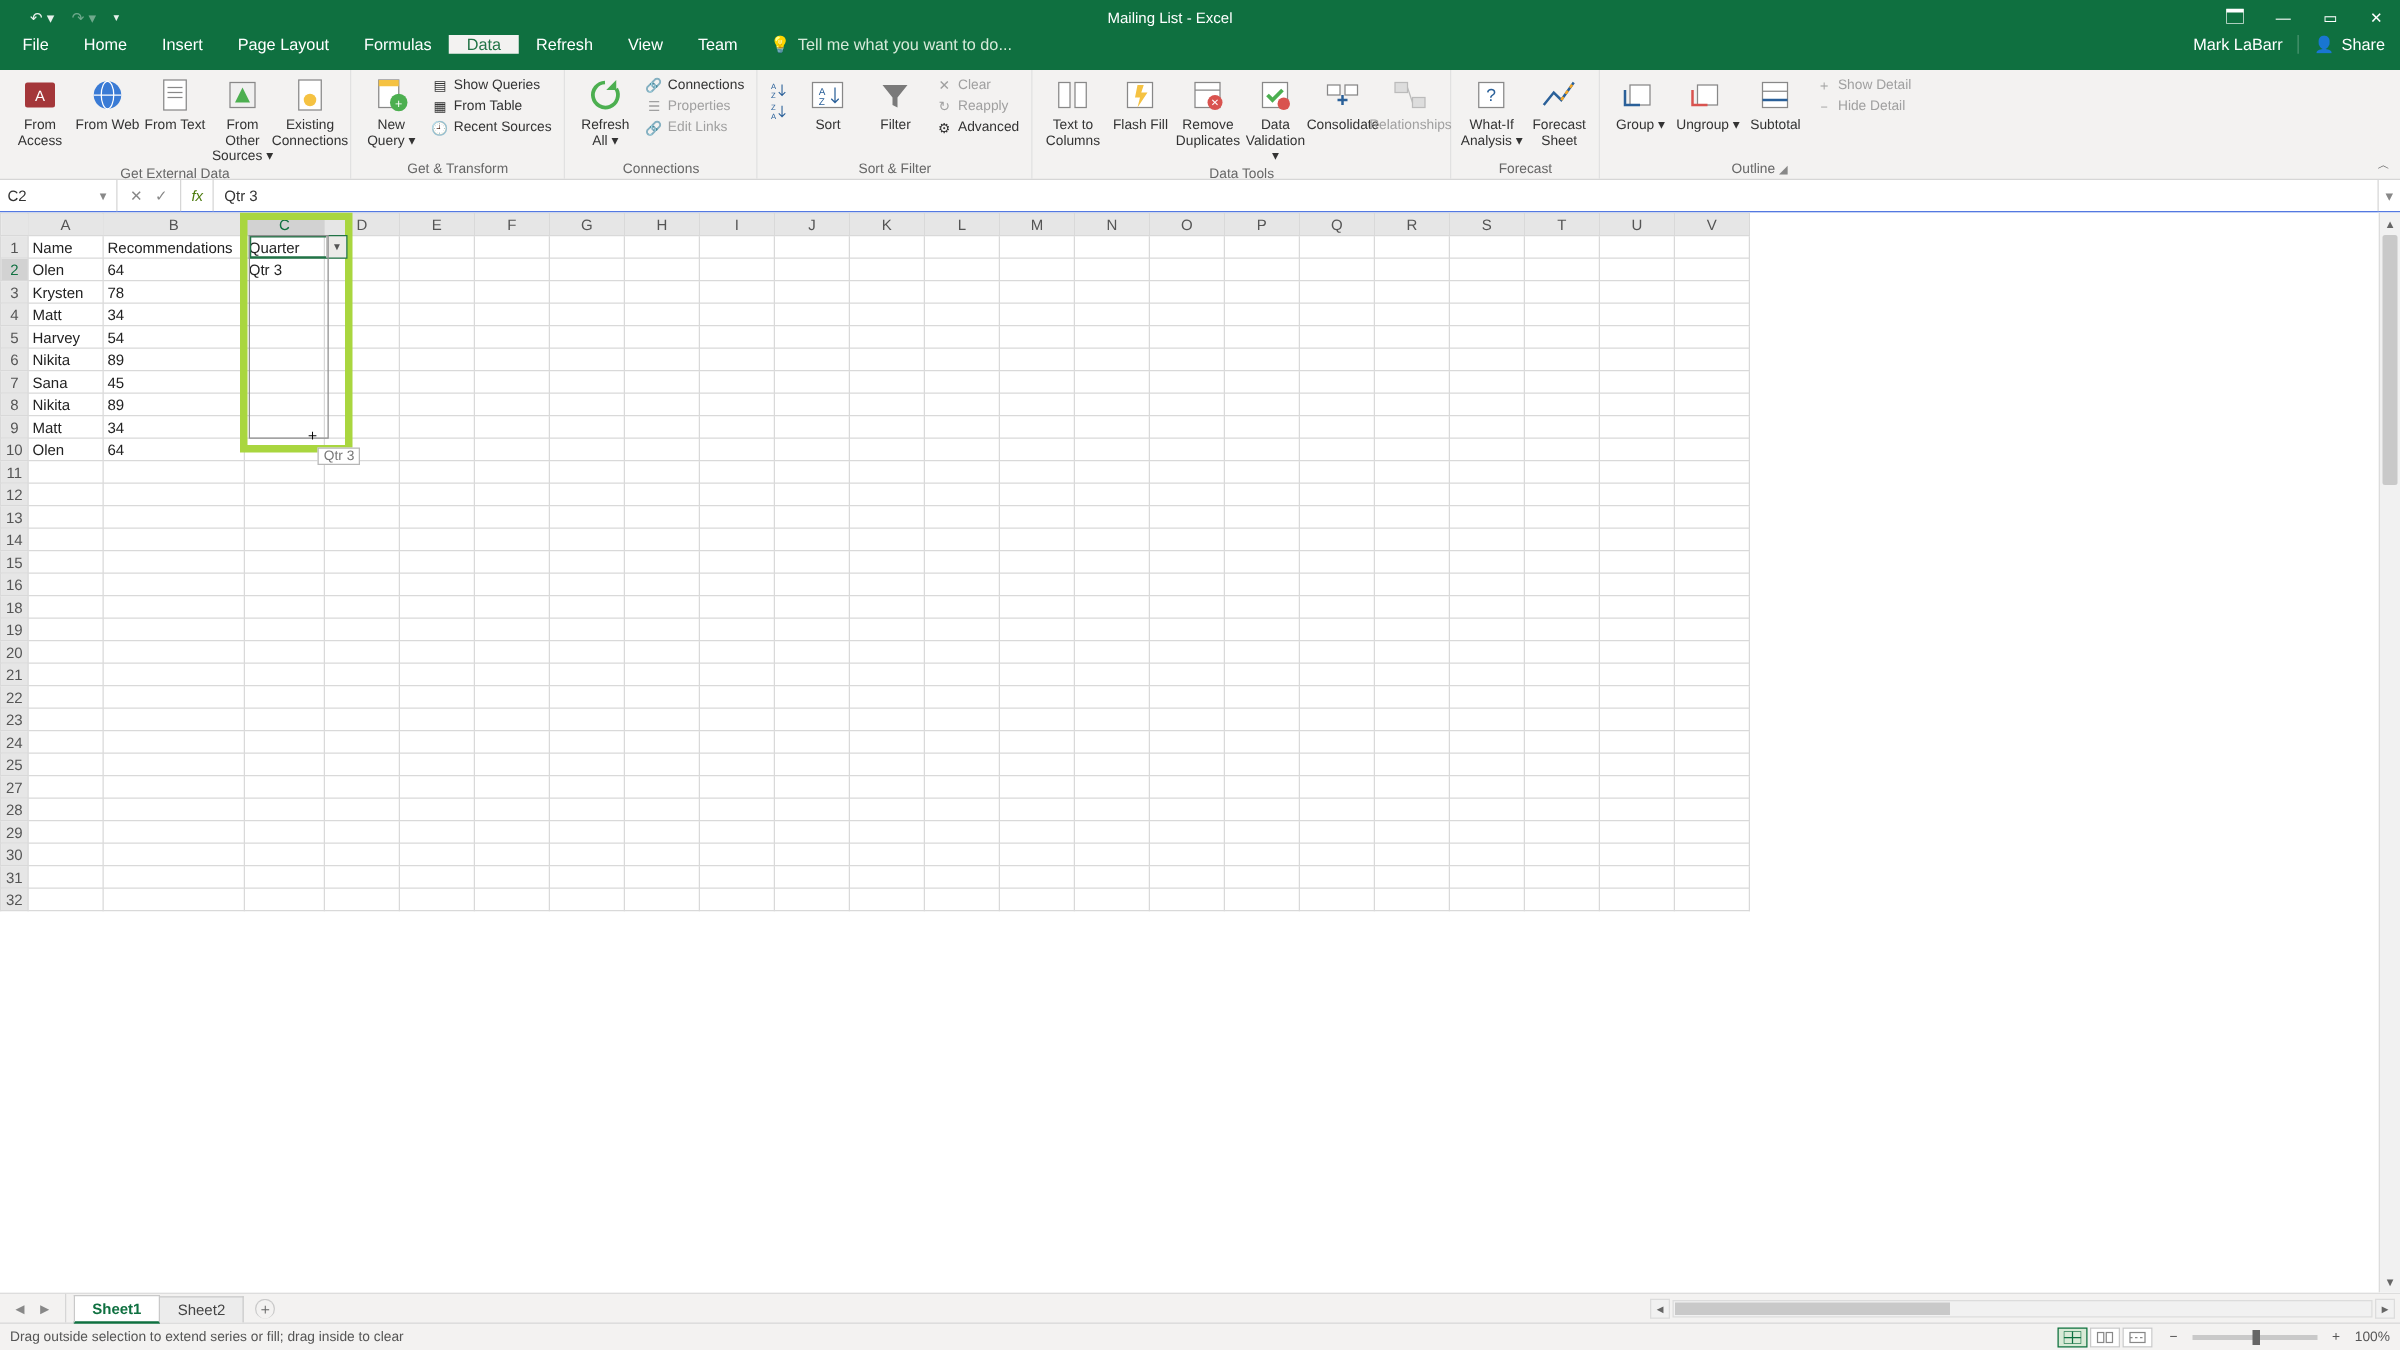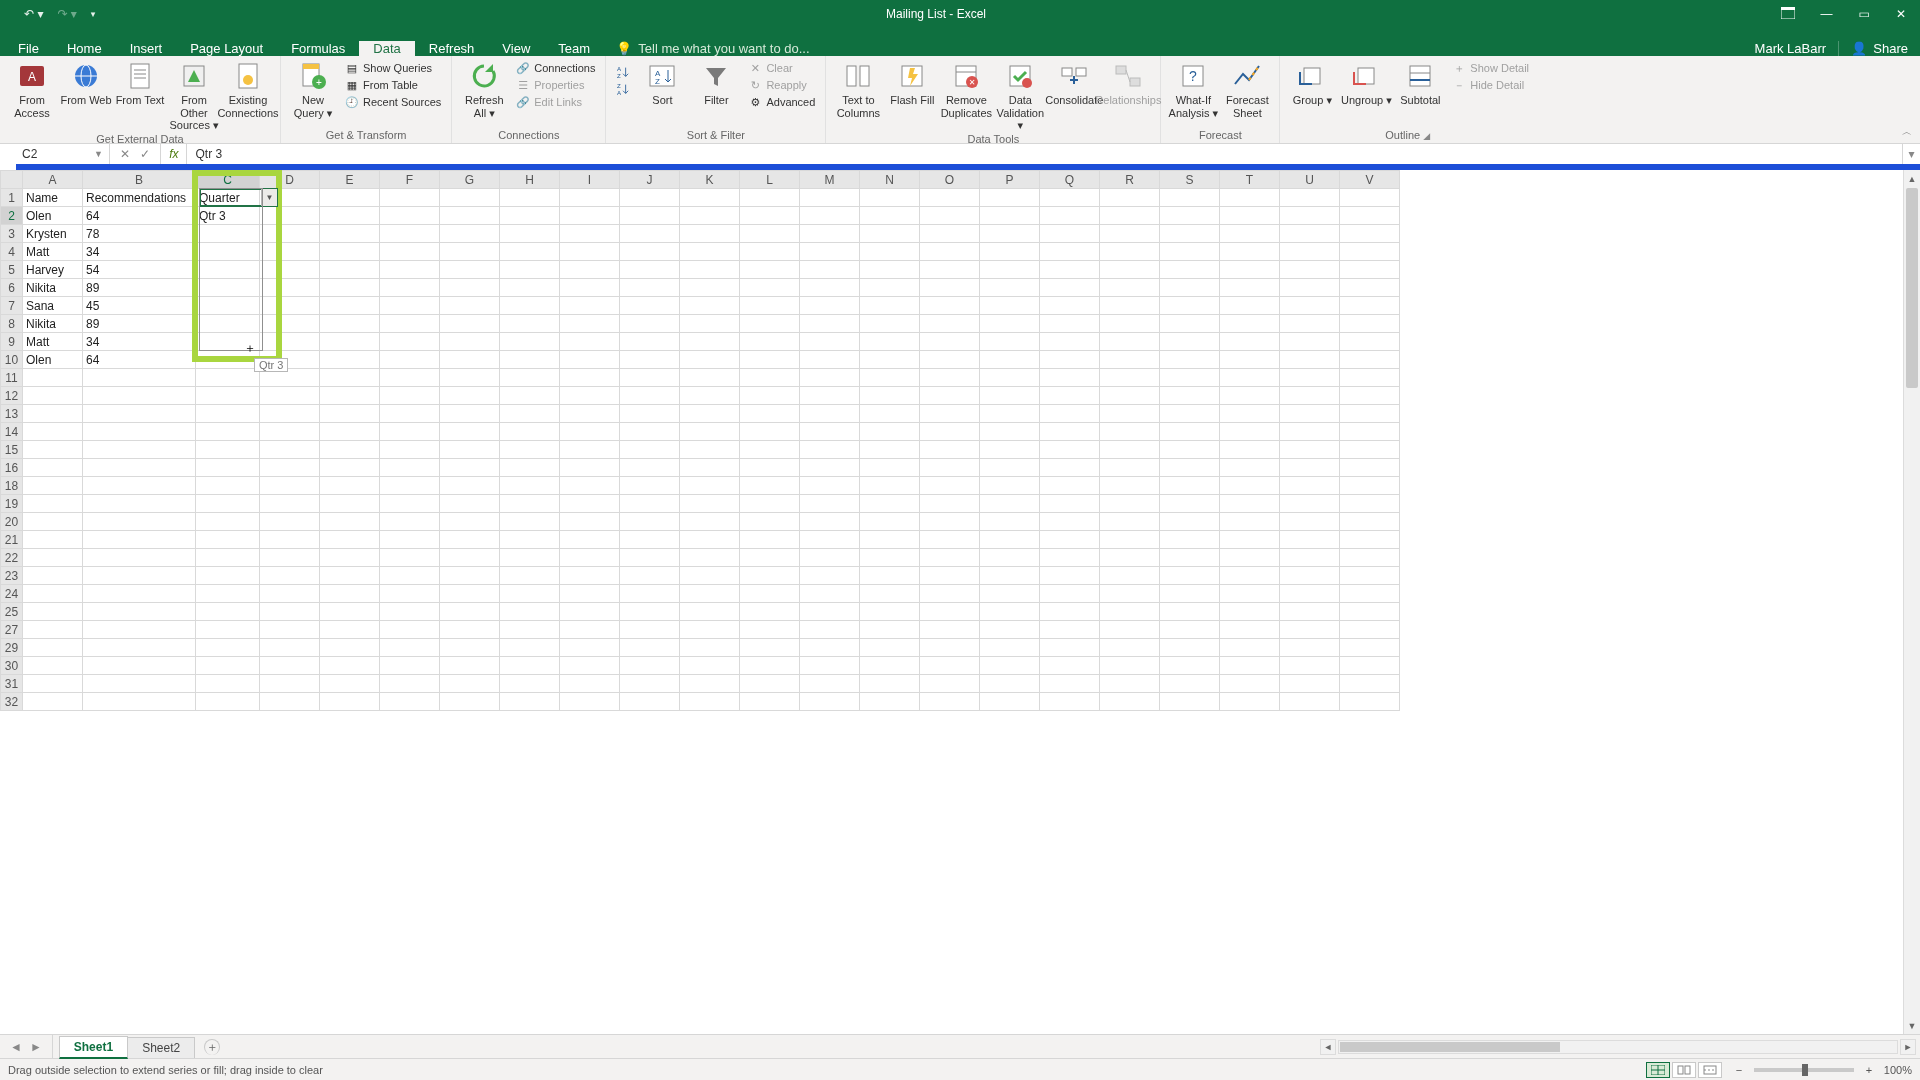--- a/index.html
+++ b/index.html
@@ -7,21 +7,21 @@
 
 
 .titlebar { height: 28px; background: #0f7040; color: #fff; display: flex; align-items: center; font-size: 12px; }
 .titlebar .qat { display: flex; align-items: center; gap: 14px; padding: 0 10px; }
 .titlebar .qat span { opacity: .9; cursor: pointer; }
 .titlebar .title { flex: 1; text-align: center; }
 .titlebar .winbtns { display: flex; align-items: center; gap: 26px; padding: 0 14px; }
 .titlebar .winbtns span { cursor: pointer; font-size: 12px; }
 
 
-.ribbontabs { height: 28px; background: #0f7040; color: #fff; display: flex; align-items: flex-end; font-size: 13px; padding-left: 4px; }
+.ribbontabs { height: 28px; background: #0f7040; color: #fff; display: flex; align-items: flex-start; font-size: 13px; padding-left: 4px; }
 .ribbontabs .tab { padding: 0 14px; display: flex; align-items: center; cursor: pointer; }
 .ribbontabs .tab.active { background: #f3f2f1; color: #217346; }
 .ribbontabs .tell { display: flex; align-items: center; color: #d6ead9; padding-left: 12px; gap: 6px; }
 .ribbontabs .spacer { flex: 1; }
 .ribbontabs .user, .ribbontabs .share { display: flex; align-items: center; padding: 0 12px; gap: 6px; }
 .ribbontabs .share { border-left: 1px solid rgba(255,255,255,.25); }
 
 
 .ribbon { height: 88px; background: #f3f2f1; border-bottom: 1px solid #d6d6d6; display: flex; font-size: 11px; color: #333; position: relative; }
 .ribbon .group { display: flex; flex-direction: column; padding: 2px 6px 0; border-right: 1px solid #e1e1e1; }
@@ -34,21 +34,21 @@
 .small .ico { width: 14px; height: 14px; }
 .small.disabled, .big.disabled { color: #a0a0a0; }
 .ribbon .collapse { position: absolute; right: 8px; bottom: 4px; font-size: 10px; color: #666; cursor: pointer; }
 .grp-launcher { font-size: 9px; color: #888; text-align: right; padding-right: 4px; margin-top: -2px; }
 
 
 .ico { display: inline-flex; align-items: center; justify-content: center; }
 .ico svg { width: 100%; height: 100%; }
 
 
-.formulabar { height: 26px; border-bottom: 6px solid #1d4ed8; display: flex; align-items: stretch; font-size: 12px; color: #333; margin-left: 16px; }
+.formulabar { height: 26px; border-bottom: 1px solid #1d4ed8; display: flex; align-items: stretch; font-size: 12px; color: #333; }
 .namebox { width: 94px; border-right: 1px solid #d6d6d6; display: flex; align-items: center; padding: 0 6px; justify-content: space-between; }
 .namebox .dd { color: #888; font-size: 9px; }
 .fx-btns { display: flex; align-items: center; gap: 10px; padding: 0 10px; border-right: 1px solid #d6d6d6; color: #888; }
 .fx-btns span { cursor: pointer; }
 .fx-label { padding: 0 8px; display: flex; align-items: center; font-style: italic; color: #4d7c0f; border-right: 1px solid #d6d6d6; }
 .formula-input { flex: 1; display: flex; align-items: center; padding: 0 8px; }
 .formulabar .expand { width: 18px; display: flex; align-items: center; justify-content: center; color: #888; border-left: 1px solid #d6d6d6; cursor: pointer; }
 
 
 .gridwrap { position: relative; height: calc(100% - 28px - 28px - 88px - 26px - 24px - 22px); overflow: hidden; background: #fff; }
@@ -1126,20 +1126,45 @@
           <td class=""></td>
           <td class=""></td>
           <td class=""></td>
           <td class=""></td>
           <td class=""></td>
           <td class=""></td>
           <td class=""></td>
           <td class=""></td>
         </tr>
         <tr>
+          <td class="rowhdr ">28</td>
+          <td class=""></td>
+          <td class=""></td>
+          <td class=""></td>
+          <td class=""></td>
+          <td class=""></td>
+          <td class=""></td>
+          <td class=""></td>
+          <td class=""></td>
+          <td class=""></td>
+          <td class=""></td>
+          <td class=""></td>
+          <td class=""></td>
+          <td class=""></td>
+          <td class=""></td>
+          <td class=""></td>
+          <td class=""></td>
+          <td class=""></td>
+          <td class=""></td>
+          <td class=""></td>
+          <td class=""></td>
+          <td class=""></td>
+          <td class=""></td>
+        </tr>
+        <tr>
           <td class="rowhdr ">29</td>
           <td class=""></td>
           <td class=""></td>
           <td class=""></td>
           <td class=""></td>
           <td class=""></td>
           <td class=""></td>
           <td class=""></td>
           <td class=""></td>
           <td class=""></td>

